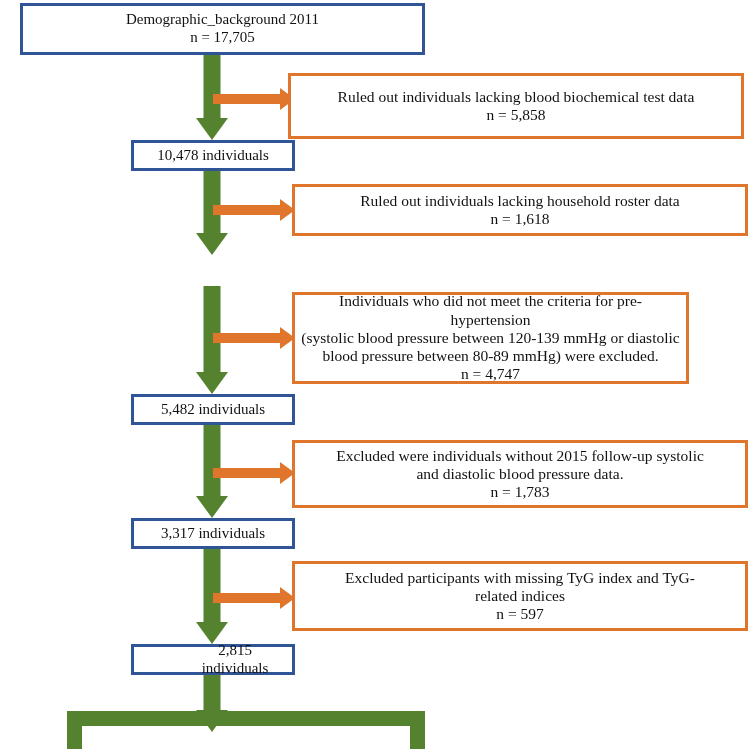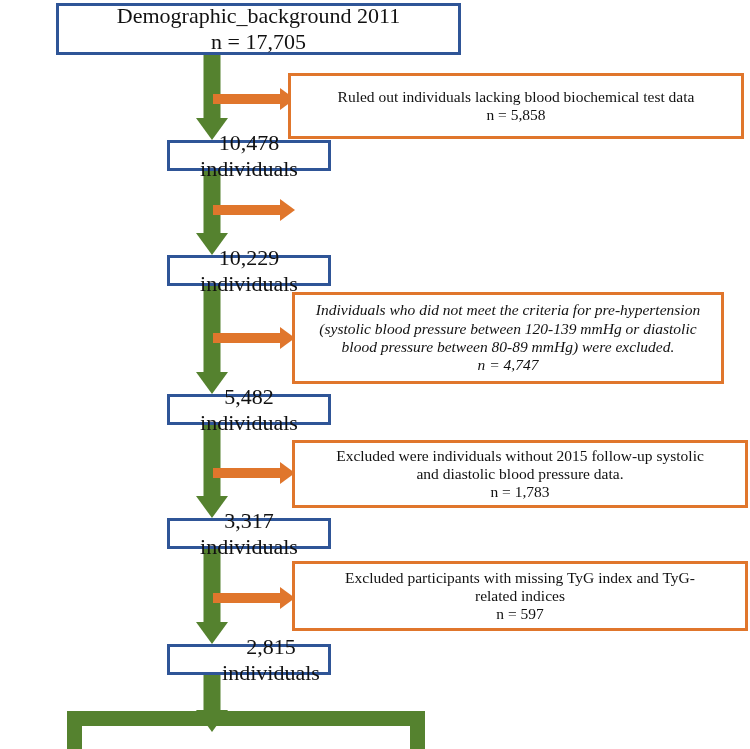--- a/index.html
+++ b/index.html
@@ -31,22 +31,21 @@
     background: #ffffff;
     display: flex;
     align-items: center;
     justify-content: center;
     text-align: center;
     line-height: 1.18;
     z-index: 5;
   }
   .box-blue {
     border: 3px solid #2f5597;
-    font-size: 22px;
-    margin-left: 36px;
+    font-size: 15px;
   }
   .box-orange {
     border: 3px solid #e0762c;
     font-size: 15.5px;
   }
   .box-text {
     display: block;
     padding: 0 6px;
     white-space: pre-line;
   }
@@ -154,36 +153,37 @@
   <div class="v-arrow" style="left:196px; top:171px; width:32px; height:84px;">
     <span class="shaft" style="height:62px;"></span>
     <span class="head"></span>
   </div>
 
   <div class="h-arrow" style="left:213px; top:199px; width:82px; height:22px;">
     <span class="shaft" style="width:70px;"></span>
     <span class="head"></span>
   </div>
 
-
-  <div class="box box-blue" style="left:131px; top:255px; width:164px; height:31px;">
-    <span class="box-text">10,229 individuals</span>
-  </div>
+  <div class="box box-orange" style="left:292px; top:184px; width:456px; height:52px;">
+    <span class="box-text">Ruled out individuals lacking household roster data
+n = 1,618</span>
+  </div>
+
 
   <div class="v-arrow" style="left:196px; top:286px; width:32px; height:108px;">
     <span class="shaft" style="height:86px;"></span>
     <span class="head"></span>
   </div>
 
   <div class="h-arrow" style="left:213px; top:327px; width:82px; height:22px;">
     <span class="shaft" style="width:70px;"></span>
     <span class="head"></span>
   </div>
 
-  <div class="box box-orange" style="left:292px; top:292px; width:432px; height:92px;font-style:italic;">
+  <div class="box box-orange" style="left:292px; top:292px; width:397px; height:92px;">
     <span class="box-text">Individuals who did not meet the criteria for pre-hypertension
 (systolic blood pressure between 120-139 mmHg or diastolic
 blood pressure between 80-89 mmHg) were excluded.
 n = 4,747</span>
   </div>
 
   <div class="box box-blue" style="left:131px; top:394px; width:164px; height:31px;">
     <span class="box-text">5,482 individuals</span>
   </div>
 

